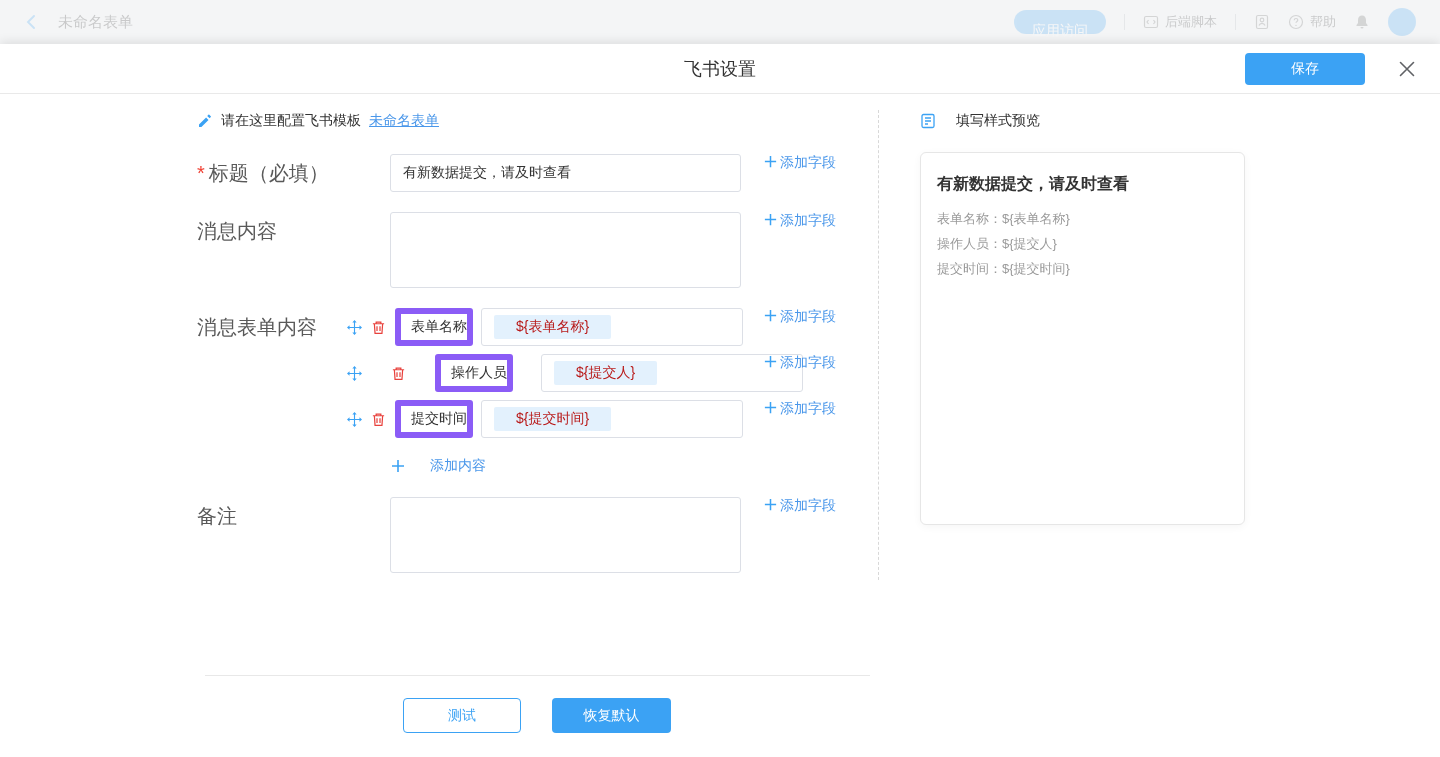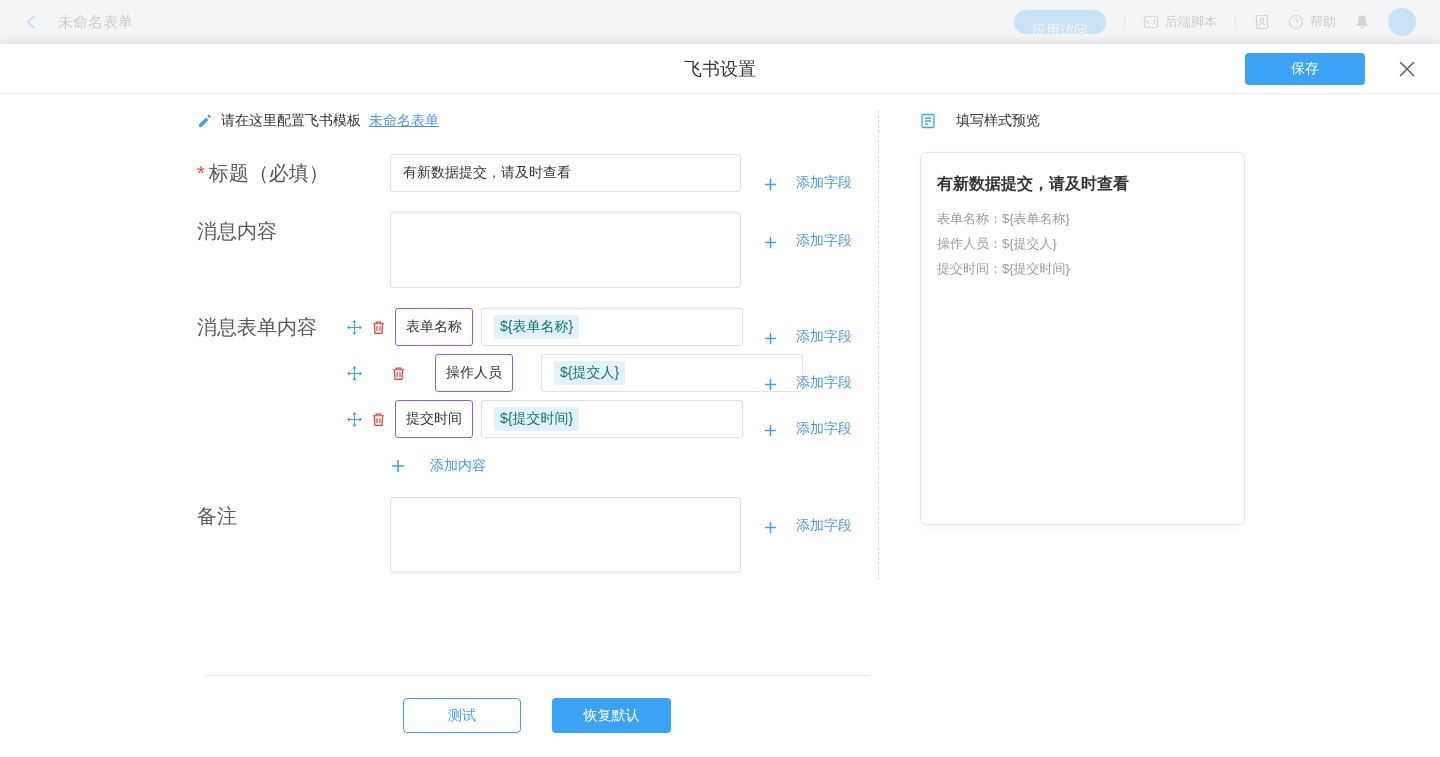--- a/index.html
+++ b/index.html
@@ -40,31 +40,31 @@
   .lbl-message { top:118px; }
   .lbl-fc      { top:214px; }
   .lbl-remark  { top:403px; }
   .req { color:#f04134; margin-right:4px; }
 
   .text-input { position:absolute; left:390px; top:60px; width:351px; height:38px; border:1px solid #dcdfe6; border-radius:3px; padding:0 12px; font-size:14px; color:#333; outline:none; }
   .textarea { position:absolute; left:390px; width:351px; height:76px; border:1px solid #dcdfe6; border-radius:3px; resize:none; outline:none; font-family:inherit; font-size:14px; padding:8px 12px; }
   .ta-message { top:118px; }
   .ta-remark  { top:403px; }
 
-  .add-field { position:absolute; left:763px; height:38px; display:flex; align-items:flex-end; gap:18px; color:#4a97ea; font-size:14px; cursor:pointer; background:none; border:none; }
+  .add-field { position:absolute; left:763px; height:38px; display:flex; align-items:flex-start; gap:2px; color:#4a97ea; font-size:14px; cursor:pointer; background:none; border:none; }
   .af-0 { top:60px; } .af-1 { top:118px; } .af-2 { top:214px; } .af-3 { top:260px; } .af-4 { top:306px; } .af-5 { top:403px; }
 
   .fc-row { position:absolute; left:347px; height:38px; display:flex; align-items:center; }
   .fc-0 { top:214px; } .fc-1 { top:260px;gap:20px; } .fc-2 { top:306px; }
   .icon-btn { background:none; border:none; cursor:pointer; display:flex; align-items:center; padding:0; }
   .move-btn { margin-right:9px; }
   .trash-btn { margin-right:9px; }
-  .key-input { width:78px; height:38px; border:1px solid #8b5cf6; border-radius:3px; text-align:center; font-size:14px; color:#333; outline:none; margin-right:8px; }
+  .key-input { width:78px; height:38px; border:6px solid #8b5cf6; border-radius:3px; text-align:right; font-size:14px; color:#333; outline:none; margin-right:8px; }
   .token-box { width:262px; height:38px; border:1px solid #dcdfe6; border-radius:3px; display:flex; align-items:center; padding:0 12px; cursor:text; }
-  .token { background:#e3f1fd; color:#0f766e; font-size:14px; padding:3px 6px; border-radius:2px; }
+  .token { background:#e3f1fd; color:#b91c1c; font-size:14px; padding:3px 22px; border-radius:2px; }
 
   .add-content { position:absolute; left:390px; top:361px; height:22px; display:flex; align-items:center; gap:24px; color:#4a97ea; font-size:14px; cursor:pointer; background:none; border:none; }
 
   .hr { position:absolute; left:205px; top:581px; width:665px; border-top:1px solid #e8e8e8; }
 
   .test-btn { position:absolute; left:403px; top:604px; width:118px; height:35px; background:#fff; border:1px solid #3ba2f4; color:#3ba2f4; border-radius:4px; font-size:14px; cursor:pointer; }
   .restore-btn { position:absolute; left:552px; top:604px; width:119px; height:35px; background:#3ba2f4; border:none; color:#fff; border-radius:4px; font-size:14px; cursor:pointer; }
 
   
   .v-divider { position:absolute; left:878px; top:16px; height:470px; border-left:1px dashed #d8d8d8; }

